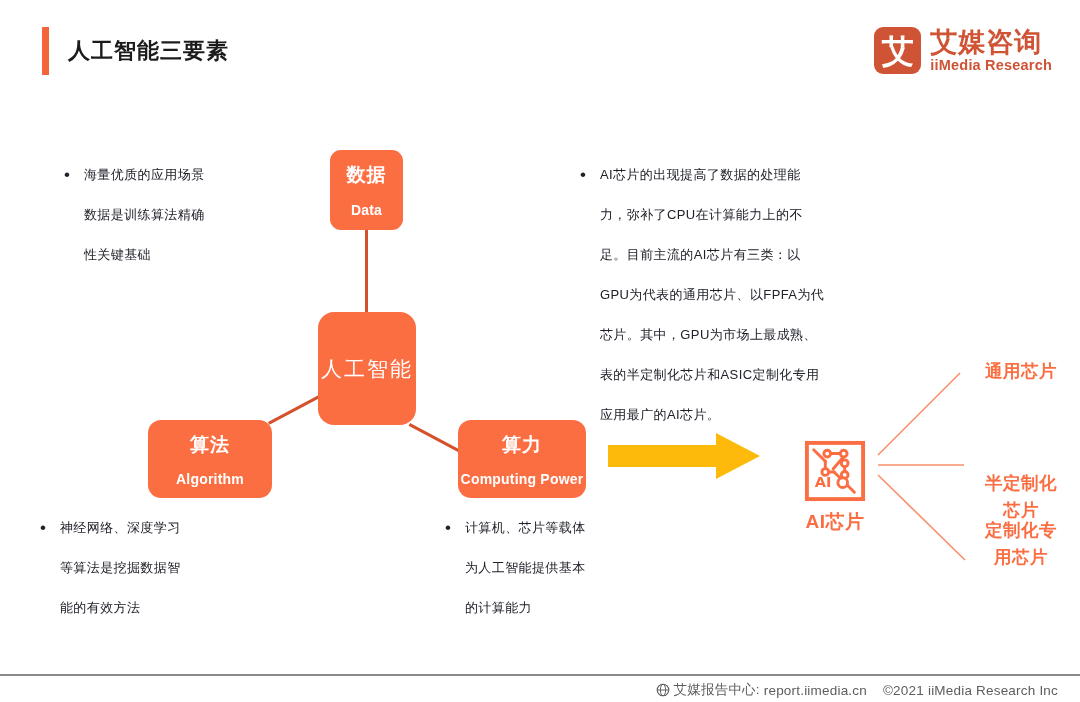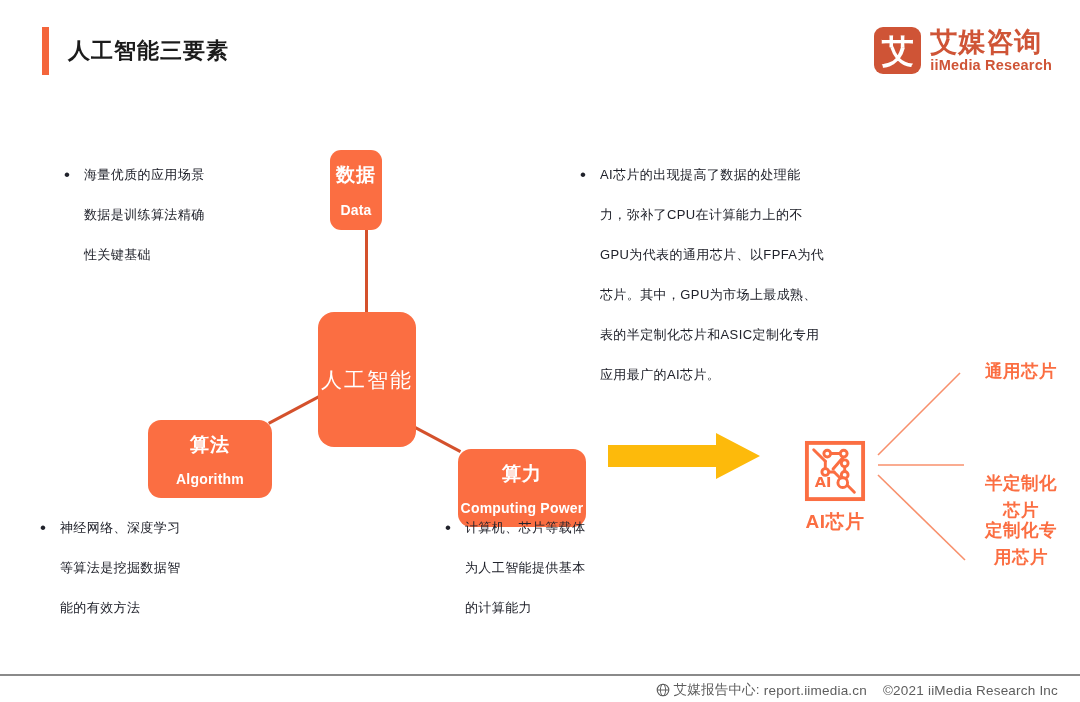--- a/index.html
+++ b/index.html
@@ -114,26 +114,26 @@
     font-weight: 700;
     letter-spacing: 1px;
   }
   .node .en {
     font-size: 14px;
     font-weight: 700;
     letter-spacing: 0.2px;
   }
   .node.center .cn { font-size: 21px; font-weight: 400; letter-spacing: 2px; }
 
-  .node-data   { left: 330px; top: 150px;  width: 52px;  height: 80px;  border-radius: 11px; }
+  .node-data   { left: 330px; top: 150px;  width: 73px;  height: 80px;  border-radius: 11px; }
   .node-data .cn { margin-bottom: 14px; }
-  .node-center { left: 318px; top: 312px;  width: 98px;  height: 135px; border-radius: 16px; }
+  .node-center { left: 318px; top: 312px;  width: 98px;  height: 113px; border-radius: 16px; }
   .node-algo   { left: 148px; top: 420px;  width: 124px; height: 78px;  }
   .node-algo .cn { margin-bottom: 13px; }
-  .node-power  { left: 458px; top: 420px;  width: 128px; height: 78px; margin-top: 29px;  }
+  .node-power  { left: 458px; top: 420px;  width: 128px; height: 78px;  }
   .node-power .cn { margin-bottom: 13px; }
 
   
   .conn {
     position: absolute;
     background: #d4512c;
   }
   .conn-v {
     left: 365px;
     top: 230px;
@@ -235,20 +235,21 @@
       <div>数据是训练算法精确</div>
       <div>性关键基础</div>
     </div>
   </div>
 
   <div class="bullet" style="left:580px; top:155px; width:420px;">
     <div class="dot">•</div>
     <div class="txt">
       <div>AI芯片的出现提高了数据的处理能</div>
       <div>力，弥补了CPU在计算能力上的不</div>
+      <div>足。目前主流的AI芯片有三类：以</div>
       <div>GPU为代表的通用芯片、以FPFA为代</div>
       <div>芯片。其中，GPU为市场上最成熟、</div>
       <div>表的半定制化芯片和ASIC定制化专用</div>
       <div>应用最广的AI芯片。</div>
     </div>
   </div>
 
   <div class="conn conn-v"></div>
   <div class="conn conn-diag conn-left"></div>
   <div class="conn conn-diag conn-right"></div>

